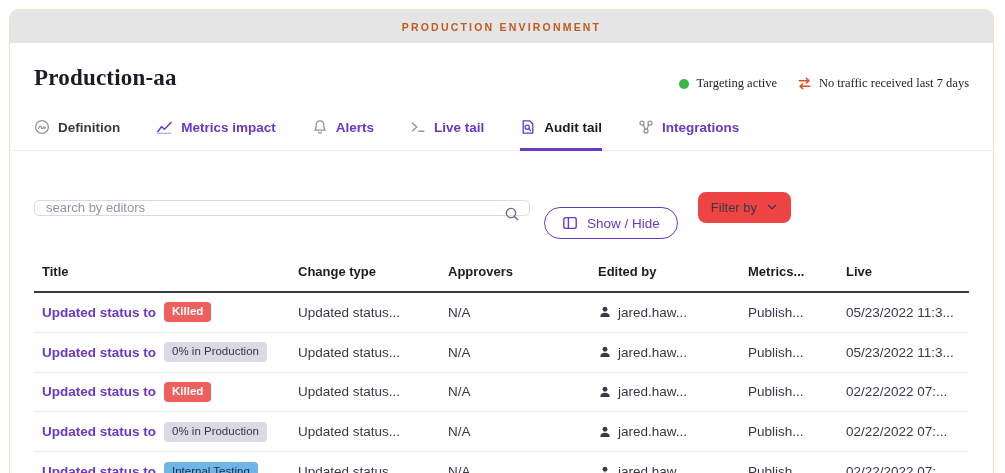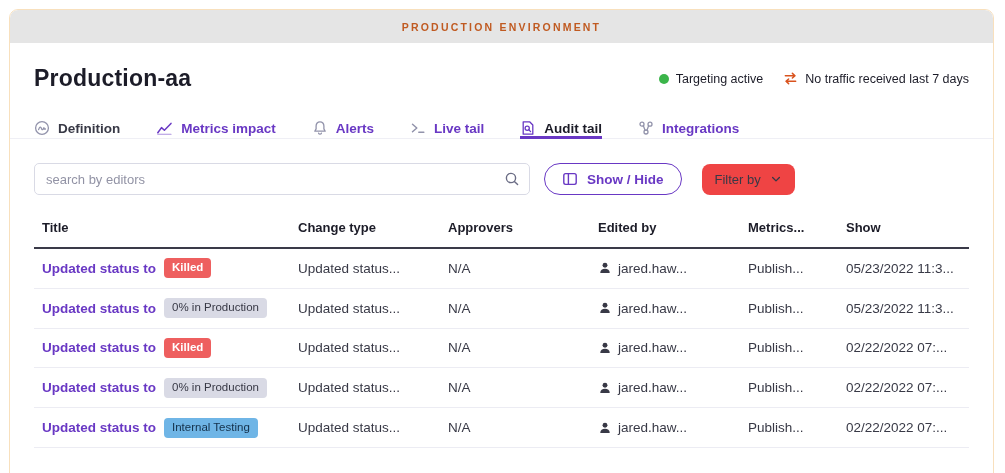--- a/index.html
+++ b/index.html
@@ -30,23 +30,24 @@
     font-size: 10.5px;
     font-weight: 700;
     letter-spacing: 2.2px;
     text-align: center;
     padding: 11px 0 10px;
     border-radius: 8px 8px 0 0;
   }
   
   .header-row {
     display: flex;
-    align-items: center;
+    align-items: flex-end;
     justify-content: space-between;
     margin: 22px 24px 0;
+    font-family: Liberation Serif, serif;
   }
   .page-title {
     font-size: 23px;
     font-weight: 700;
     color: #1c1c28;
     letter-spacing: 0.2px;
   }
   .status-group { display: flex; align-items: center; gap: 20px; }
   .status-item { display: flex; align-items: center; gap: 7px; font-size: 12.5px; color: #1c1c28; }
   .green-dot {
@@ -61,37 +62,38 @@
     align-items: flex-end;
     gap: 36px;
     margin-top: 28px;
     padding: 0 24px;
     border-bottom: 1px solid #efeff5;
   }
   .tab {
     display: flex;
     align-items: center;
     gap: 8px;
+    padding-bottom: 13px;
     font-size: 13.5px;
     font-weight: 600;
     color: var(--accent-purple, #6938c4);
     cursor: pointer;
     border-bottom: 3px solid transparent;
     margin-bottom: -1px;
   }
   .tab .ticon { display: flex; align-items: center; color: #9293ab; }
   .tab .ticon.purple { color: var(--accent-purple, #6938c4); }
   .tab.neutral { color: #383946; }
   .tab.active { color: #1c1c28; border-bottom-color: var(--accent-purple, #6938c4); }
   
   .toolbar { display: flex; align-items: center; margin: 24px 24px 0; }
   .search-wrap { position: relative; width: 496px; }
   .search-input {
     width: 100%;
-    height: 32px;
+    height: 16px;
     box-sizing: border-box;
     border: 1px solid #d9dae5;
     border-radius: 5px;
     padding: 0 34px 0 11px;
     font-size: 13px;
     color: #383946;
     outline: none;
     font-family: inherit;
   }
   .search-input::placeholder { color: #9293a5; }
@@ -99,23 +101,24 @@
   .showhide-btn {
     margin-left: 14px;
     height: 32px;
     display: flex; align-items: center; gap: 9px;
     border: 1px solid var(--accent-purple, #6938c4);
     color: var(--accent-purple, #6938c4);
     background: #ffffff;
     border-radius: 17px;
     padding: 0 17px;
     font-size: 13.5px;
-    font-weight: 700;
+    font-weight: 400;
     cursor: pointer;
     font-family: inherit;
+    margin-top: 32px;
   }
   .filter-btn {
     margin-left: 20px;
     height: 31px;
     display: flex; align-items: center; gap: 9px;
     background: #ef4444;
     border: none;
     border-radius: 8px;
     padding: 0 13px;
     font-size: 13px;
@@ -287,21 +290,21 @@
     </button>
   </div>
 
   <div class="table">
     <div class="thead">
       <div class="th">Title</div>
       <div class="th">Change type</div>
       <div class="th">Approvers</div>
       <div class="th">Edited by</div>
       <div class="th">Metrics...</div>
-      <div class="th">Show</div>
+      <div class="th">Live</div>
     </div>
     <div>
   <div class="trow">
     <div class="cell cell-title">
       <span class="row-title">Updated status to</span>
       <span class="badge badge-red">Killed</span>
     </div>
     <div class="cell">Updated status...</div>
     <div class="cell">N/A</div>
     <div class="cell cell-edited">

